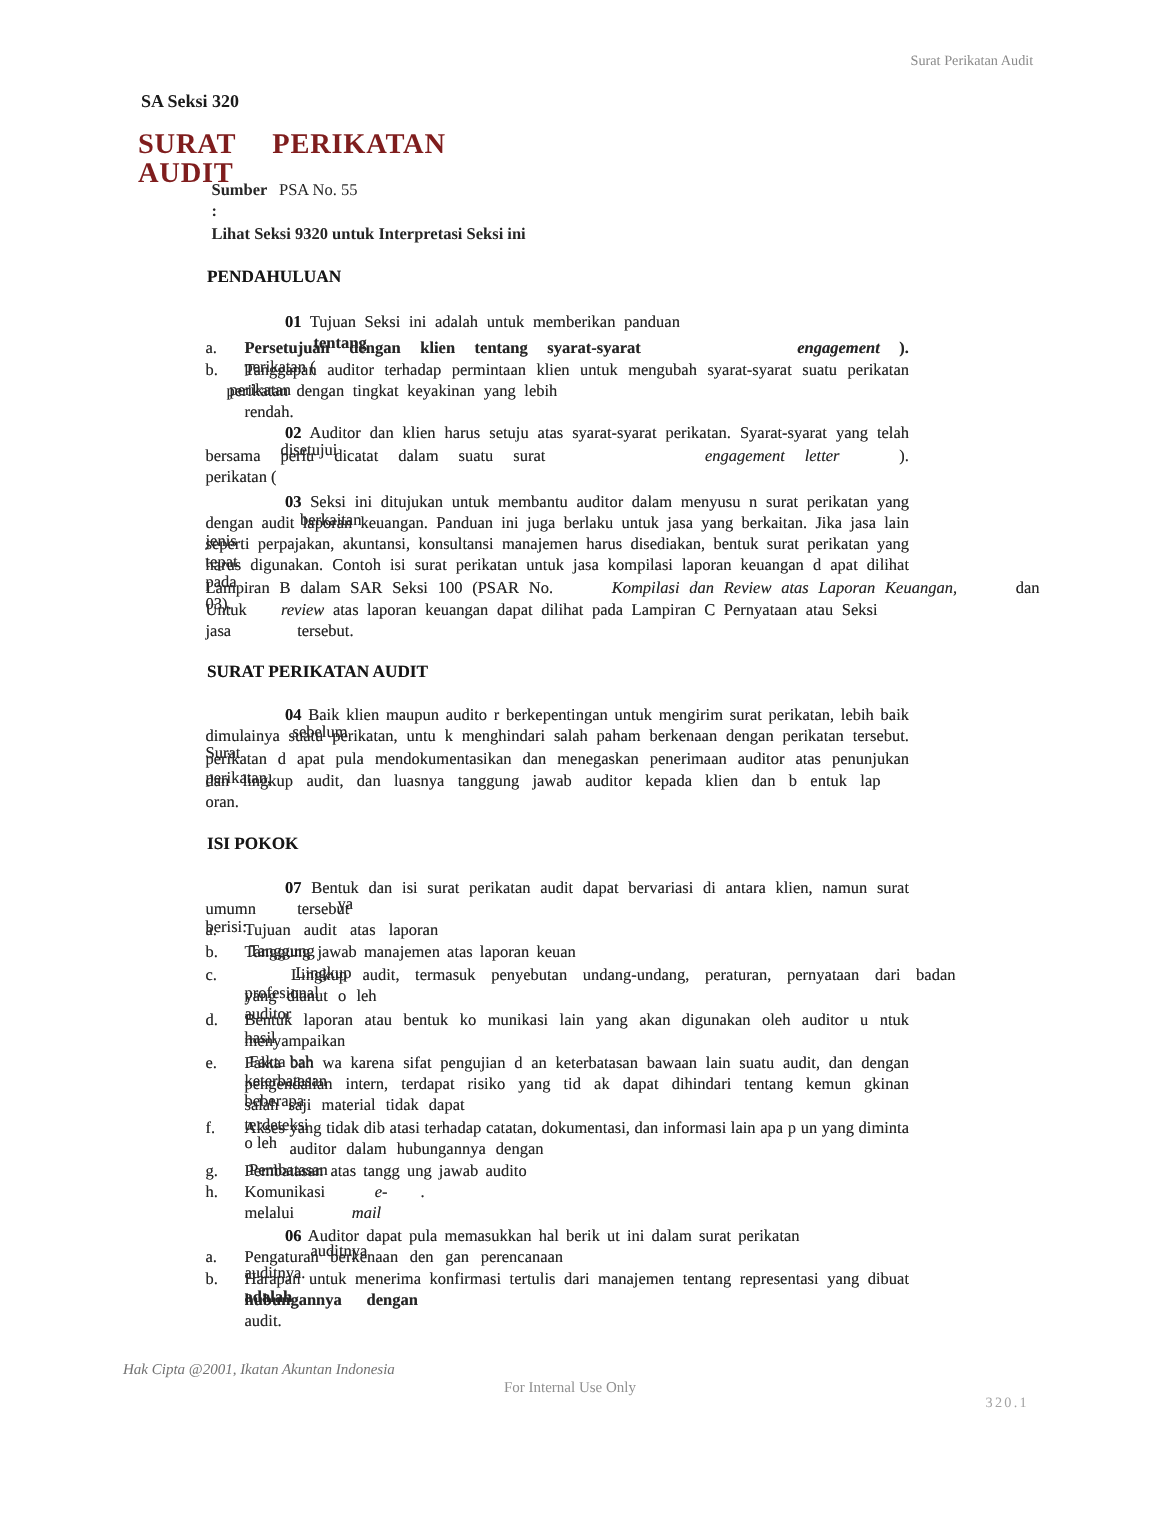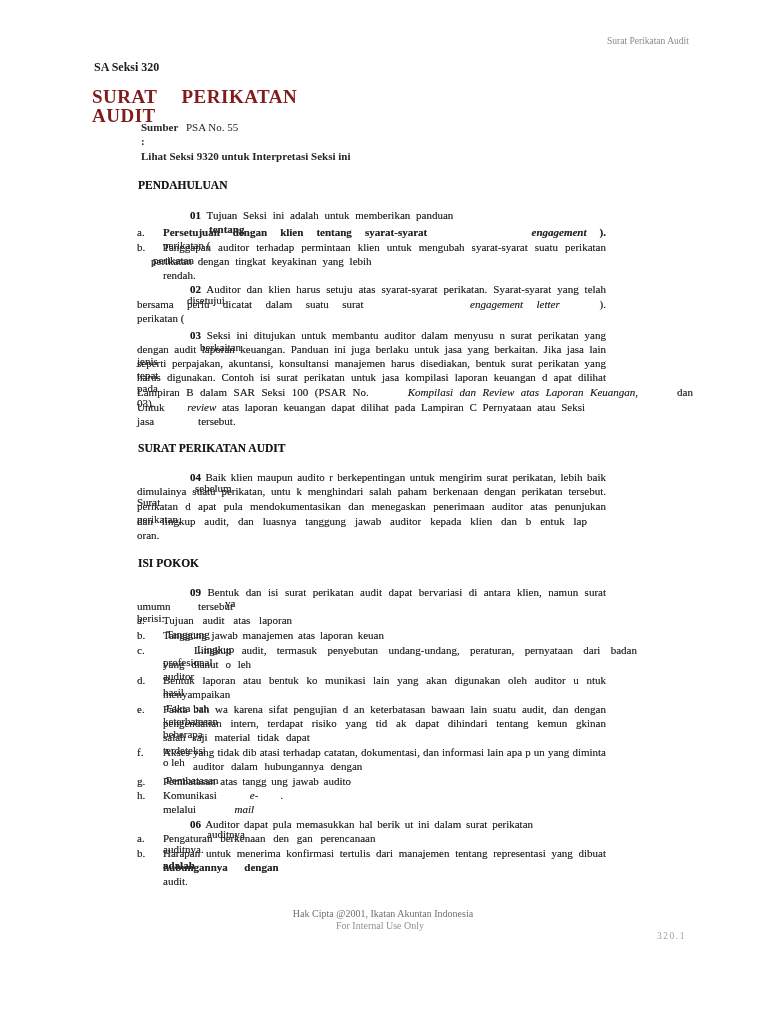--- a/index.html
+++ b/index.html
@@ -11,21 +11,21 @@
   .hdr{left:607px;top:36px;font-size:9.5px;color:#8a8a8a;}
   .salabel{left:94px;top:60px;font-size:12px;font-weight:bold;color:#1b1b1b;}
   .title{font-size:19px;font-weight:bold;color:#7f1d1d;letter-spacing:.5px;}
   .t1{left:92px;top:86px;}
   .t2{left:92px;top:105px;}
   .tgap{display:inline-block;width:24px;}
   .srclabel{left:141px;top:121px;font-size:11px;font-weight:bold;}
   .srcvalue{left:186px;top:121px;font-size:11px;}
   .srccolon{left:141px;top:135px;font-size:11px;font-weight:bold;}
   .seenote{left:141px;top:150px;font-size:11px;font-weight:bold;}
-  .f1{left:103px;top:908px;width:560px;text-align:center;font-size:10px;color:#707070;}
+  .f1{left:82px;top:908px;width:560px;font-size:10px;color:#707070;font-style:italic;}
   .f2{left:100px;top:920px;width:560px;text-align:center;font-size:10px;color:#909090;}
   .pnum{left:657px;top:931px;font-size:9.5px;color:#a2a2a2;letter-spacing:1.5px;}
   .line{
     position:absolute;white-space:nowrap;font-size:11px;line-height:13px;color:#262626;
     text-shadow:0 0 .3px rgba(40,40,40,.55);
   }
   .line.j{white-space:normal;text-align:justify;text-align-last:justify;}
   .b{font-weight:bold;color:#161616;}
   .i{font-style:italic;}
   .ov{position:absolute;white-space:nowrap;word-spacing:normal;}
@@ -66,21 +66,21 @@
       <div class="line j" style="left: 137px; top: 386px; width: 556px;"><span>Lampiran B dalam SAR Seksi 100 (PSAR No.&nbsp;&nbsp;&nbsp;&nbsp;&nbsp;&nbsp;</span><span class="i">Kompilasi dan Review atas Laporan Keuangan,</span><span>&nbsp;&nbsp;&nbsp;&nbsp;&nbsp;&nbsp;dan</span><span class="ov" style="left: 0px; top: -4px;">pada</span></div>
       <div class="line j" style="left: 137px; top: 401px; width: 448px;"><span>Untuk&nbsp;&nbsp;&nbsp;&nbsp;</span><span class="i">review</span><span> atas laporan keuangan dapat dilihat pada Lampiran C Pernyataan atau Seksi</span><span class="ov" style="left: 0px; top: -4px;">03).</span></div>
       <div class="line" style="left: 137px; top: 415px;"><span>jasa&nbsp;&nbsp;&nbsp;&nbsp;&nbsp;&nbsp;&nbsp;&nbsp;&nbsp;&nbsp;&nbsp;&nbsp;&nbsp;&nbsp;&nbsp;&nbsp;tersebut.</span></div>
       <div class="line" style="left: 138px; top: 442px; font-size: 11.5px;"><span class="b">SURAT PERIKATAN AUDIT</span></div>
       <div class="line j" style="left: 190px; top: 471px; width: 416px;"><span class="b">04</span><span> Baik klien maupun audito r berkepentingan untuk mengirim surat perikatan, lebih baik</span></div>
       <div class="line j" style="left: 137px; top: 485px; width: 469px;"><span>dimulainya suatu perikatan, untu k menghindari salah paham berkenaan dengan perikatan tersebut.</span><span class="ov" style="left: 58px; top: -3px;">sebelum</span></div>
       <div class="line j" style="left: 137px; top: 500px; width: 469px;"><span>perikatan d apat pula mendokumentasikan dan menegaskan penerimaan auditor atas penunjukan</span><span class="ov" style="left: 0px; top: -4px;">Surat</span></div>
       <div class="line j" style="left: 137px; top: 515px; width: 450px;"><span>dan lingkup audit, dan luasnya tanggung jawab auditor kepada klien dan b entuk lap</span><span class="ov" style="left: 0px; top: -2px;">perikatan,</span></div>
       <div class="line" style="left: 137px; top: 529px;"><span>oran.</span></div>
       <div class="line" style="left: 138px; top: 557px; font-size: 11.5px;"><span class="b">ISI POKOK</span></div>
-      <div class="line j" style="left: 190px; top: 586px; width: 416px;"><span class="b">09</span><span> Bentuk dan isi surat perikatan audit dapat bervariasi di antara klien, namun surat</span></div>
+      <div class="line j" style="left: 190px; top: 586px; width: 416px;"><span class="b">07</span><span> Bentuk dan isi surat perikatan audit dapat bervariasi di antara klien, namun surat</span></div>
       <div class="line" style="left: 137px; top: 600px;"><span>umumn&nbsp;&nbsp;&nbsp;&nbsp;&nbsp;&nbsp;&nbsp;&nbsp;&nbsp;&nbsp;tersebut</span><span class="ov" style="left: 88px; top: -3px;">ya</span></div>
       <div class="line" style="left: 137px; top: 614px;"><span>a.</span><span class="ov" style="left: 0px; top: -2px;">berisi:</span></div>
       <div class="line" style="left: 163px; top: 614px; word-spacing: 6px;"><span>Tujuan audit atas laporan</span></div>
       <div class="line" style="left: 137px; top: 629px;"><span>b.</span></div>
       <div class="line" style="left: 163px; top: 629px; word-spacing: 2px;"><span>Tanggung jawab manajemen atas laporan keuan</span><span class="ov" style="left: 3px; top: -1px;">Tanggung</span></div>
       <div class="line" style="left: 137px; top: 644px;"><span>c.</span></div>
       <div class="line j" style="left: 163px; top: 644px; width: 443px; margin-left: 31px;"><span>Lingkup audit, termasuk penyebutan undang-undang, peraturan, pernyataan dari badan</span><span class="ov" style="left: 3px; top: -1px;">Lingkup</span></div>
       <div class="line" style="left: 163px; top: 658px; word-spacing: 4px; text-align: center;"><span>yang dianut o leh</span><span class="ov" style="left: 0px; top: -2px;">profesional</span></div>
       <div class="line" style="left: 137px; top: 674px;"><span>d.</span></div>
       <div class="line j" style="left: 163px; top: 674px; width: 443px;"><span>Bentuk laporan atau bentuk ko munikasi lain yang akan digunakan oleh auditor u ntuk</span><span class="ov" style="left: 0px; top: -4px;">auditor</span></div>

